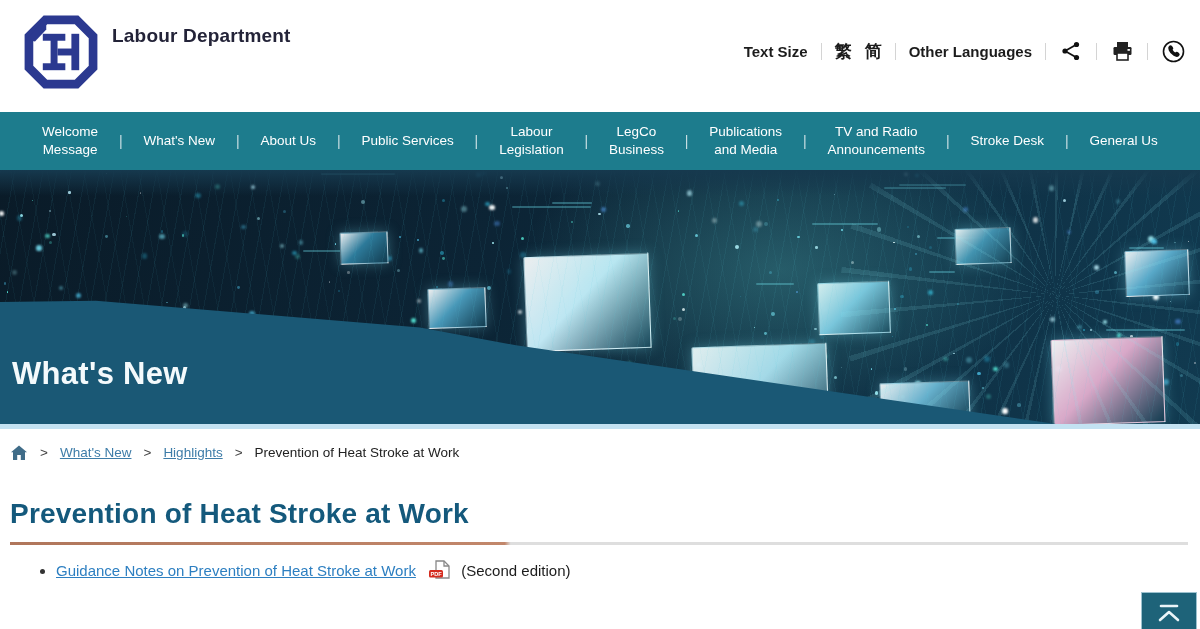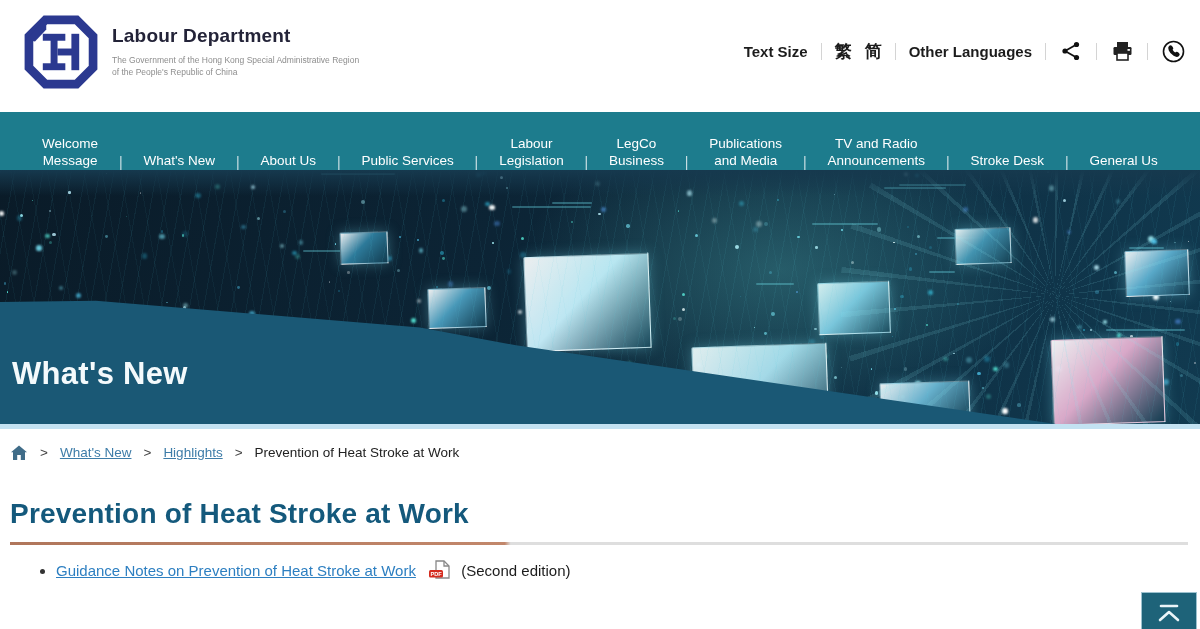--- a/index.html
+++ b/index.html
@@ -28,21 +28,21 @@
   .search-input {
     flex:1; border:1px solid #b5b5b5; border-right:none; padding:0 12px;
     font-size:14px; color:#444; font-family:"Liberation Sans",sans-serif; outline:none;
   }
   .search-input::placeholder { color:#9a9a9a; }
   .search-btn { width:48px; background:#d9531f; border:none; cursor:pointer;
     display:flex; align-items:center; justify-content:center; }
 
   
   .nav {
-    height:58px; background:#1d7c8d; display:flex; align-items:flex-end;
+    height:58px; background:#1d7c8d; display:flex; align-items:center;
     justify-content:space-between; padding:0 42px;
   }
   .nav-item {
     color:#fff; font-size:13.5px; line-height:1.3; text-align:center;
     white-space:pre-line; cursor:pointer;
   }
   .pipe { color:rgba(255,255,255,.75); font-size:14px; cursor:default; }
 
   
   .banner { position:relative; height:254px; overflow:hidden;
@@ -102,24 +102,20 @@
         <polygon points="5,31 28,5 28,19 15,33" fill="#2b3990"></polygon>
         <rect x="24" y="24" width="26" height="8" fill="#2b3990"></rect>
         <rect x="33" y="30" width="8" height="30" fill="#2b3990"></rect>
         <rect x="24" y="58" width="26" height="8" fill="#2b3990"></rect>
         <rect x="41" y="41" width="17" height="8" fill="#2b3990"></rect>
         <rect x="57" y="24" width="9" height="42" fill="#2b3990"></rect>
       </svg>
     </span>
     <div class="logo-text">
       <div class="logo-title">Labour Department</div>
-      <div class="logo-sub">
-        <div>The Government of the Hong Kong Special Administrative Region</div>
-        <div>of the People's Republic of China</div>
-      </div>
     </div>
   </div>
 
   <div class="utility">
     <div class="util-row">
       <span class="util-label util-static">Text Size</span>
       <span class="vsep"></span>
       <span class="cn">繁</span>
       <span class="cn">简</span>
       <span class="vsep"></span>

